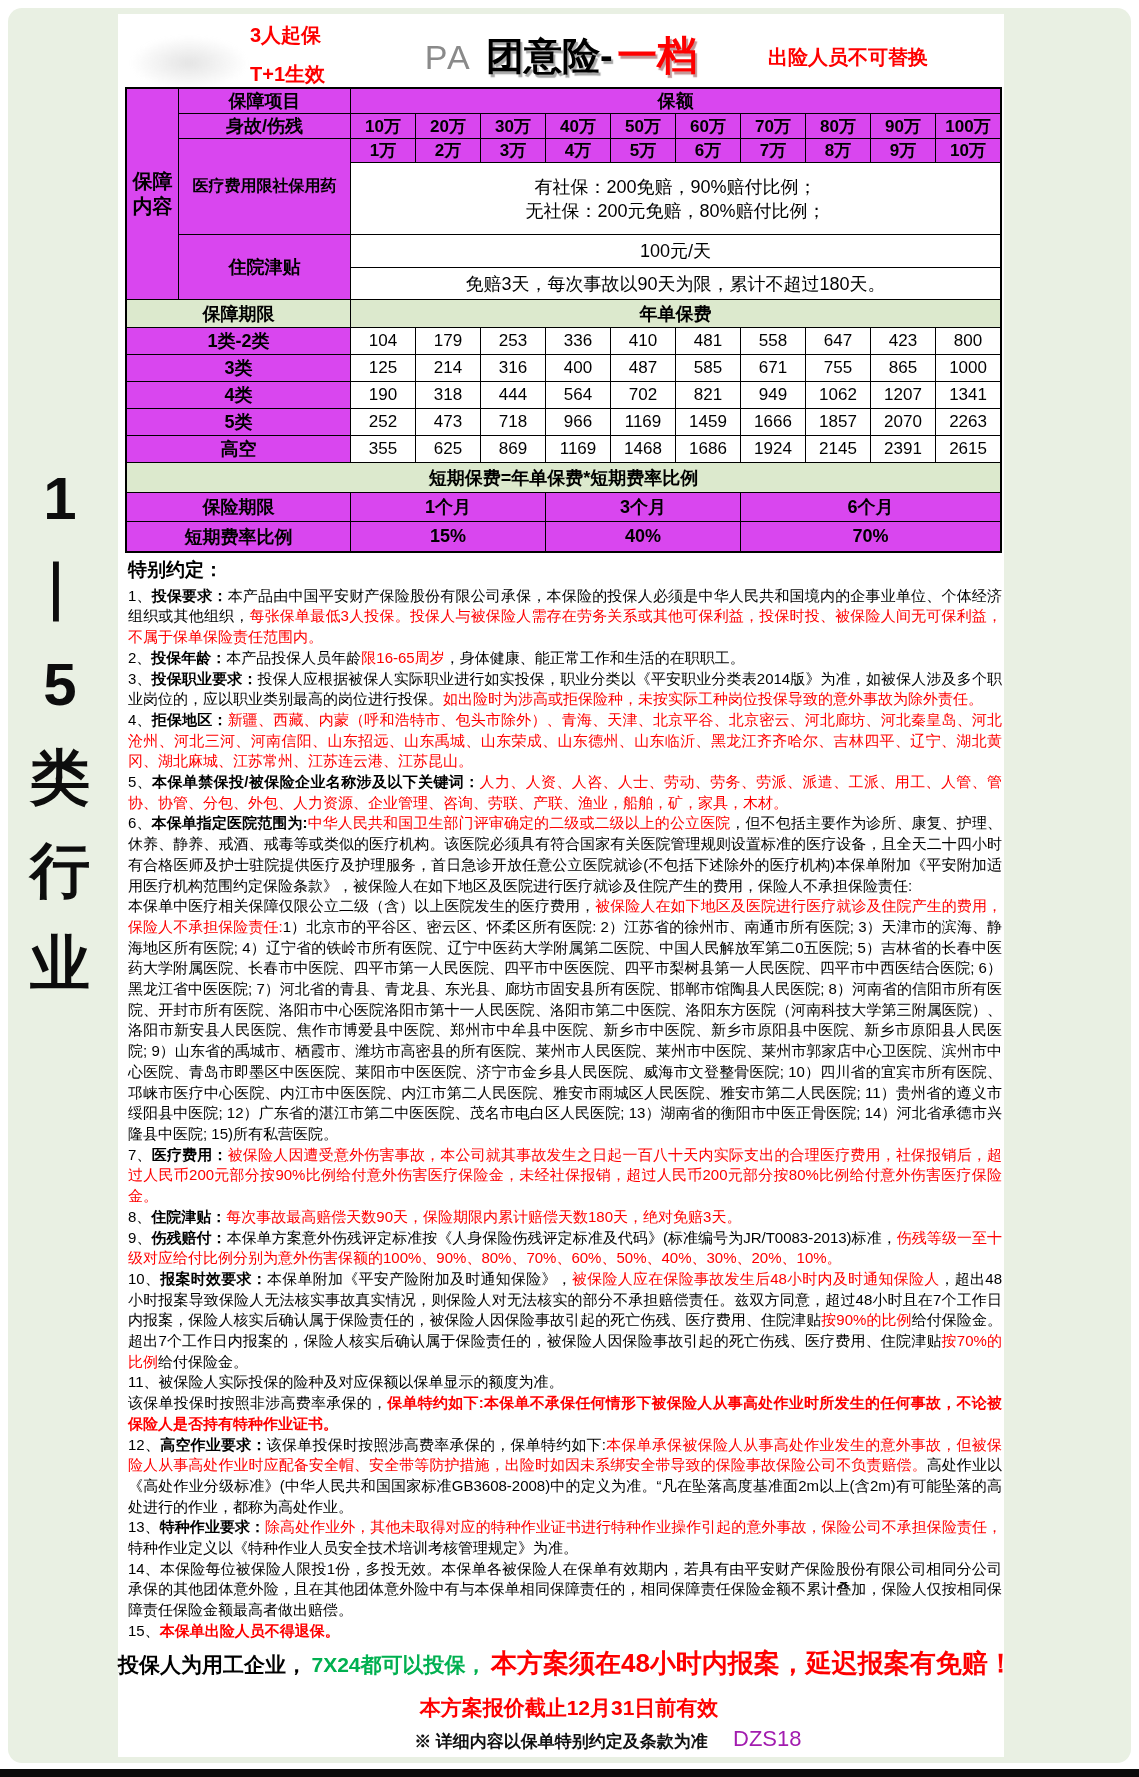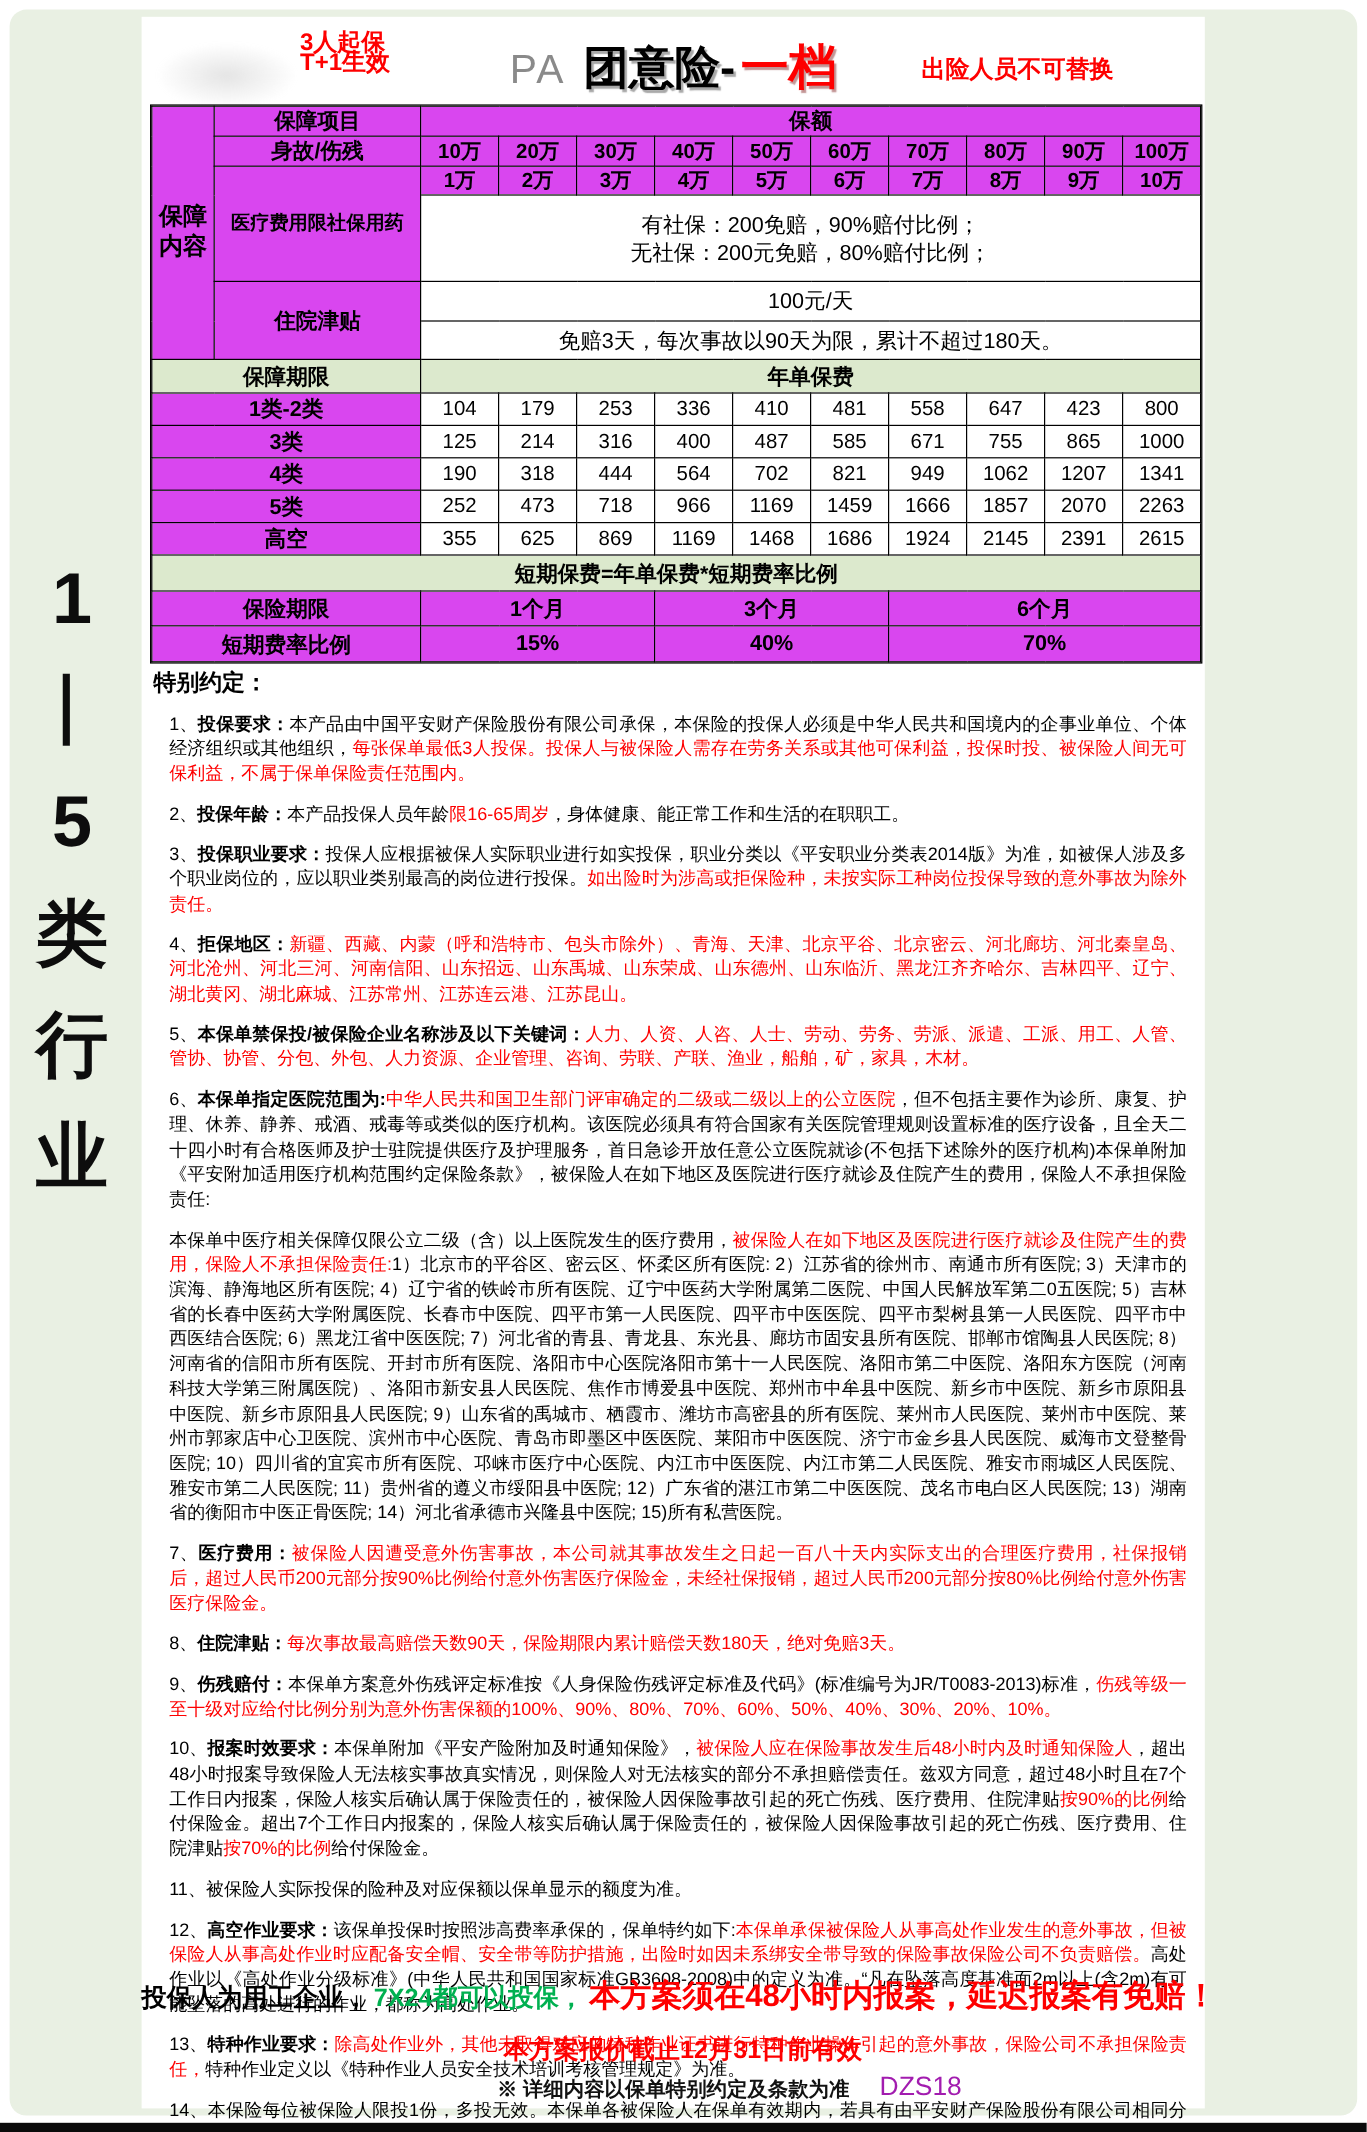--- a/index.html
+++ b/index.html
@@ -8,21 +8,21 @@
   .panel { position:absolute; left:8px; top:8px; width:1123px; height:1755px;
            background:#e9f0e3; border-radius:14px; }
   .content { position:absolute; left:118px; top:14px; width:886px; height:1743px; background:#ffffff; }
   .black-bar { position:absolute; left:0; top:1769px; width:1139px; height:8px; background:#0b0b0b; }
 
   
   .smudge { position:absolute; left:12px; top:22px; width:118px; height:54px;
             background:radial-gradient(ellipse at center, rgba(185,185,185,.38), rgba(255,255,255,0) 70%);
             filter:blur(2px); }
   .hl { position:absolute; left:132px; color:#fe0000; font-weight:bold; font-size:20px; }
-  .hl1 { top:8px; } .hl2 { top:24px; }
+  .hl1 { top:8px; } .hl2 { top:47px; }
   .title { position:absolute; left:0; right:0; top:14px; text-align:center; white-space:nowrap; }
   .t-pa { color:#8a8a8a; font-size:34px; letter-spacing:2px; margin-right:10px; }
   .t-main { color:#000; font-size:38px; font-weight:900; text-shadow:2px 3px 1px rgba(60,60,60,.45); }
   .t-tier { color:#fe0000; font-size:40px; font-weight:900; text-shadow:2px 3px 1px rgba(120,20,20,.45); }
   .hr { position:absolute; left:650px; top:30px; color:#fe0000; font-weight:bold; font-size:20px; }
 
   
   .side { position:absolute; left:18px; top:452px; width:84px; text-align:center; }
   .side div { font-size:60px; font-weight:800; line-height:93px; color:#0d0d0d; }
   .side div.vdash { transform:rotate(90deg); }
@@ -38,21 +38,21 @@
   .f24 { font-size:20px; line-height:1.25; }
   .f18 { font-size:18px; }
   .f17 { font-size:17px; }
   .f16 { font-size:16px; }
   .num { font-size:17px; font-weight:normal; }
 
   
   .notes { position:absolute; left:10px; top:546px; width:874px; font-size:15px;
            line-height:20.7px; text-align:justify; }
   .notes h3 { font-size:19px; font-weight:bold; margin-bottom:5px; }
-  .notes p { margin:13px; }
+  .notes p { margin:0; }
   .sb  { font-weight:bold; }
   .sr  { color:#fe0000; }
   .srb { color:#fe0000; font-weight:bold; }
 
   
   .f1 { position:absolute; left:0; right:0; top:1632px; text-align:center; white-space:nowrap; }
   .f1 .fa { font-size:21px; font-weight:bold; color:#000; }
   .f1 .fb { font-size:21px; font-weight:bold; color:#00b050; }
   .f1 .fc { font-size:26px; font-weight:bold; color:#fe0000; }
   .f2 { position:absolute; left:0; right:0; top:1680px; text-align:center;
@@ -246,20 +246,21 @@
         <p><span>3、</span><span class="sb">投保职业要求：</span><span>投保人应根据被保人实际职业进行如实投保，职业分类以《平安职业分类表2014版》为准，如被保人涉及多个职业岗位的，应以职业类别最高的岗位进行投保。</span><span class="sr">如出险时为涉高或拒保险种，未按实际工种岗位投保导致的意外事故为除外责任。</span></p>
         <p><span>4、</span><span class="sb">拒保地区：</span><span class="sr">新疆、西藏、内蒙（呼和浩特市、包头市除外）、青海、天津、北京平谷、北京密云、河北廊坊、河北秦皇岛、河北沧州、河北三河、河南信阳、山东招远、山东禹城、山东荣成、山东德州、山东临沂、黑龙江齐齐哈尔、吉林四平、辽宁、湖北黄冈、湖北麻城、江苏常州、江苏连云港、江苏昆山。</span></p>
         <p><span>5、</span><span class="sb">本保单禁保投/被保险企业名称涉及以下关键词：</span><span class="sr">人力、人资、人咨、人士、劳动、劳务、劳派、派遣、工派、用工、人管、管协、协管、分包、外包、人力资源、企业管理、咨询、劳联、产联、渔业，船舶，矿，家具，木材。</span></p>
         <p><span>6、</span><span class="sb">本保单指定医院范围为:</span><span class="sr">中华人民共和国卫生部门评审确定的二级或二级以上的公立医院</span><span>，但不包括主要作为诊所、康复、护理、休养、静养、戒酒、戒毒等或类似的医疗机构。该医院必须具有符合国家有关医院管理规则设置标准的医疗设备，且全天二十四小时有合格医师及护士驻院提供医疗及护理服务，首日急诊开放任意公立医院就诊(不包括下述除外的医疗机构)本保单附加《平安附加适用医疗机构范围约定保险条款》，被保险人在如下地区及医院进行医疗就诊及住院产生的费用，保险人不承担保险责任:</span></p>
         <p><span>本保单中医疗相关保障仅限公立二级（含）以上医院发生的医疗费用，</span><span class="sr">被保险人在如下地区及医院进行医疗就诊及住院产生的费用，保险人不承担保险责任:</span><span>1）北京市的平谷区、密云区、怀柔区所有医院: 2）江苏省的徐州市、南通市所有医院; 3）天津市的滨海、静海地区所有医院; 4）辽宁省的铁岭市所有医院、辽宁中医药大学附属第二医院、中国人民解放军第二0五医院; 5）吉林省的长春中医药大学附属医院、长春市中医院、四平市第一人民医院、四平市中医医院、四平市梨树县第一人民医院、四平市中西医结合医院; 6）黑龙江省中医医院; 7）河北省的青县、青龙县、东光县、廊坊市固安县所有医院、邯郸市馆陶县人民医院; 8）河南省的信阳市所有医院、开封市所有医院、洛阳市中心医院洛阳市第十一人民医院、洛阳市第二中医院、洛阳东方医院（河南科技大学第三附属医院）、洛阳市新安县人民医院、焦作市博爱县中医院、郑州市中牟县中医院、新乡市中医院、新乡市原阳县中医院、新乡市原阳县人民医院; 9）山东省的禹城市、栖霞市、潍坊市高密县的所有医院、莱州市人民医院、莱州市中医院、莱州市郭家店中心卫医院、滨州市中心医院、青岛市即墨区中医医院、莱阳市中医医院、济宁市金乡县人民医院、威海市文登整骨医院; 10）四川省的宜宾市所有医院、邛崃市医疗中心医院、内江市中医医院、内江市第二人民医院、雅安市雨城区人民医院、雅安市第二人民医院; 11）贵州省的遵义市绥阳县中医院; 12）广东省的湛江市第二中医医院、茂名市电白区人民医院; 13）湖南省的衡阳市中医正骨医院; 14）河北省承德市兴隆县中医院; 15)所有私营医院。</span></p>
         <p><span>7、</span><span class="sb">医疗费用：</span><span class="sr">被保险人因遭受意外伤害事故，本公司就其事故发生之日起一百八十天内实际支出的合理医疗费用，社保报销后，超过人民币200元部分按90%比例给付意外伤害医疗保险金，未经社保报销，超过人民币200元部分按80%比例给付意外伤害医疗保险金。</span></p>
         <p><span>8、</span><span class="sb">住院津贴：</span><span class="sr">每次事故最高赔偿天数90天，保险期限内累计赔偿天数180天，绝对免赔3天。</span></p>
         <p><span>9、</span><span class="sb">伤残赔付：</span><span>本保单方案意外伤残评定标准按《人身保险伤残评定标准及代码》(标准编号为JR/T0083-2013)标准，</span><span class="sr">伤残等级一至十级对应给付比例分别为意外伤害保额的100%、90%、80%、70%、60%、50%、40%、30%、20%、10%。</span></p>
         <p><span>10、</span><span class="sb">报案时效要求：</span><span>本保单附加《平安产险附加及时通知保险》，</span><span class="sr">被保险人应在保险事故发生后48小时内及时通知保险人</span><span>，超出48小时报案导致保险人无法核实事故真实情况，则保险人对无法核实的部分不承担赔偿责任。兹双方同意，超过48小时且在7个工作日内报案，保险人核实后确认属于保险责任的，被保险人因保险事故引起的死亡伤残、医疗费用、住院津贴</span><span class="sr">按90%的比例</span><span>给付保险金。超出7个工作日内报案的，保险人核实后确认属于保险责任的，被保险人因保险事故引起的死亡伤残、医疗费用、住院津贴</span><span class="sr">按70%的比例</span><span>给付保险金。</span></p>
         <p><span>11、被保险人实际投保的险种及对应保额以保单显示的额度为准。</span></p>
+        <p><span>该保单投保时按照非涉高费率承保的，</span><span class="srb">保单特约如下:本保单不承保任何情形下被保险人从事高处作业时所发生的任何事故，不论被保险人是否持有特种作业证书。</span></p>
         <p><span>12、</span><span class="sb">高空作业要求：</span><span>该保单投保时按照涉高费率承保的，保单特约如下:</span><span class="sr">本保单承保被保险人从事高处作业发生的意外事故，但被保险人从事高处作业时应配备安全帽、安全带等防护措施，出险时如因未系绑安全带导致的保险事故保险公司不负责赔偿。</span><span>高处作业以《高处作业分级标准》(中华人民共和国国家标准GB3608-2008)中的定义为准。“凡在坠落高度基准面2m以上(含2m)有可能坠落的高处进行的作业，都称为高处作业。</span></p>
         <p><span>13、</span><span class="sb">特种作业要求：</span><span class="sr">除高处作业外，其他未取得对应的特种作业证书进行特种作业操作引起的意外事故，保险公司不承担保险责任，</span><span>特种作业定义以《特种作业人员安全技术培训考核管理规定》为准。</span></p>
         <p><span>14、本保险每位被保险人限投1份，多投无效。本保单各被保险人在保单有效期内，若具有由平安财产保险股份有限公司相同分公司承保的其他团体意外险，且在其他团体意外险中有与本保单相同保障责任的，相同保障责任保险金额不累计叠加，保险人仅按相同保障责任保险金额最高者做出赔偿。</span></p>
         <p><span>15、</span><span class="srb">本保单出险人员不得退保。</span></p>
       </div>
   </div>
 
   <div class="f1">
     <span class="fa">投保人为用工企业，</span>
     <span class="fb">7X24都可以投保，</span>

